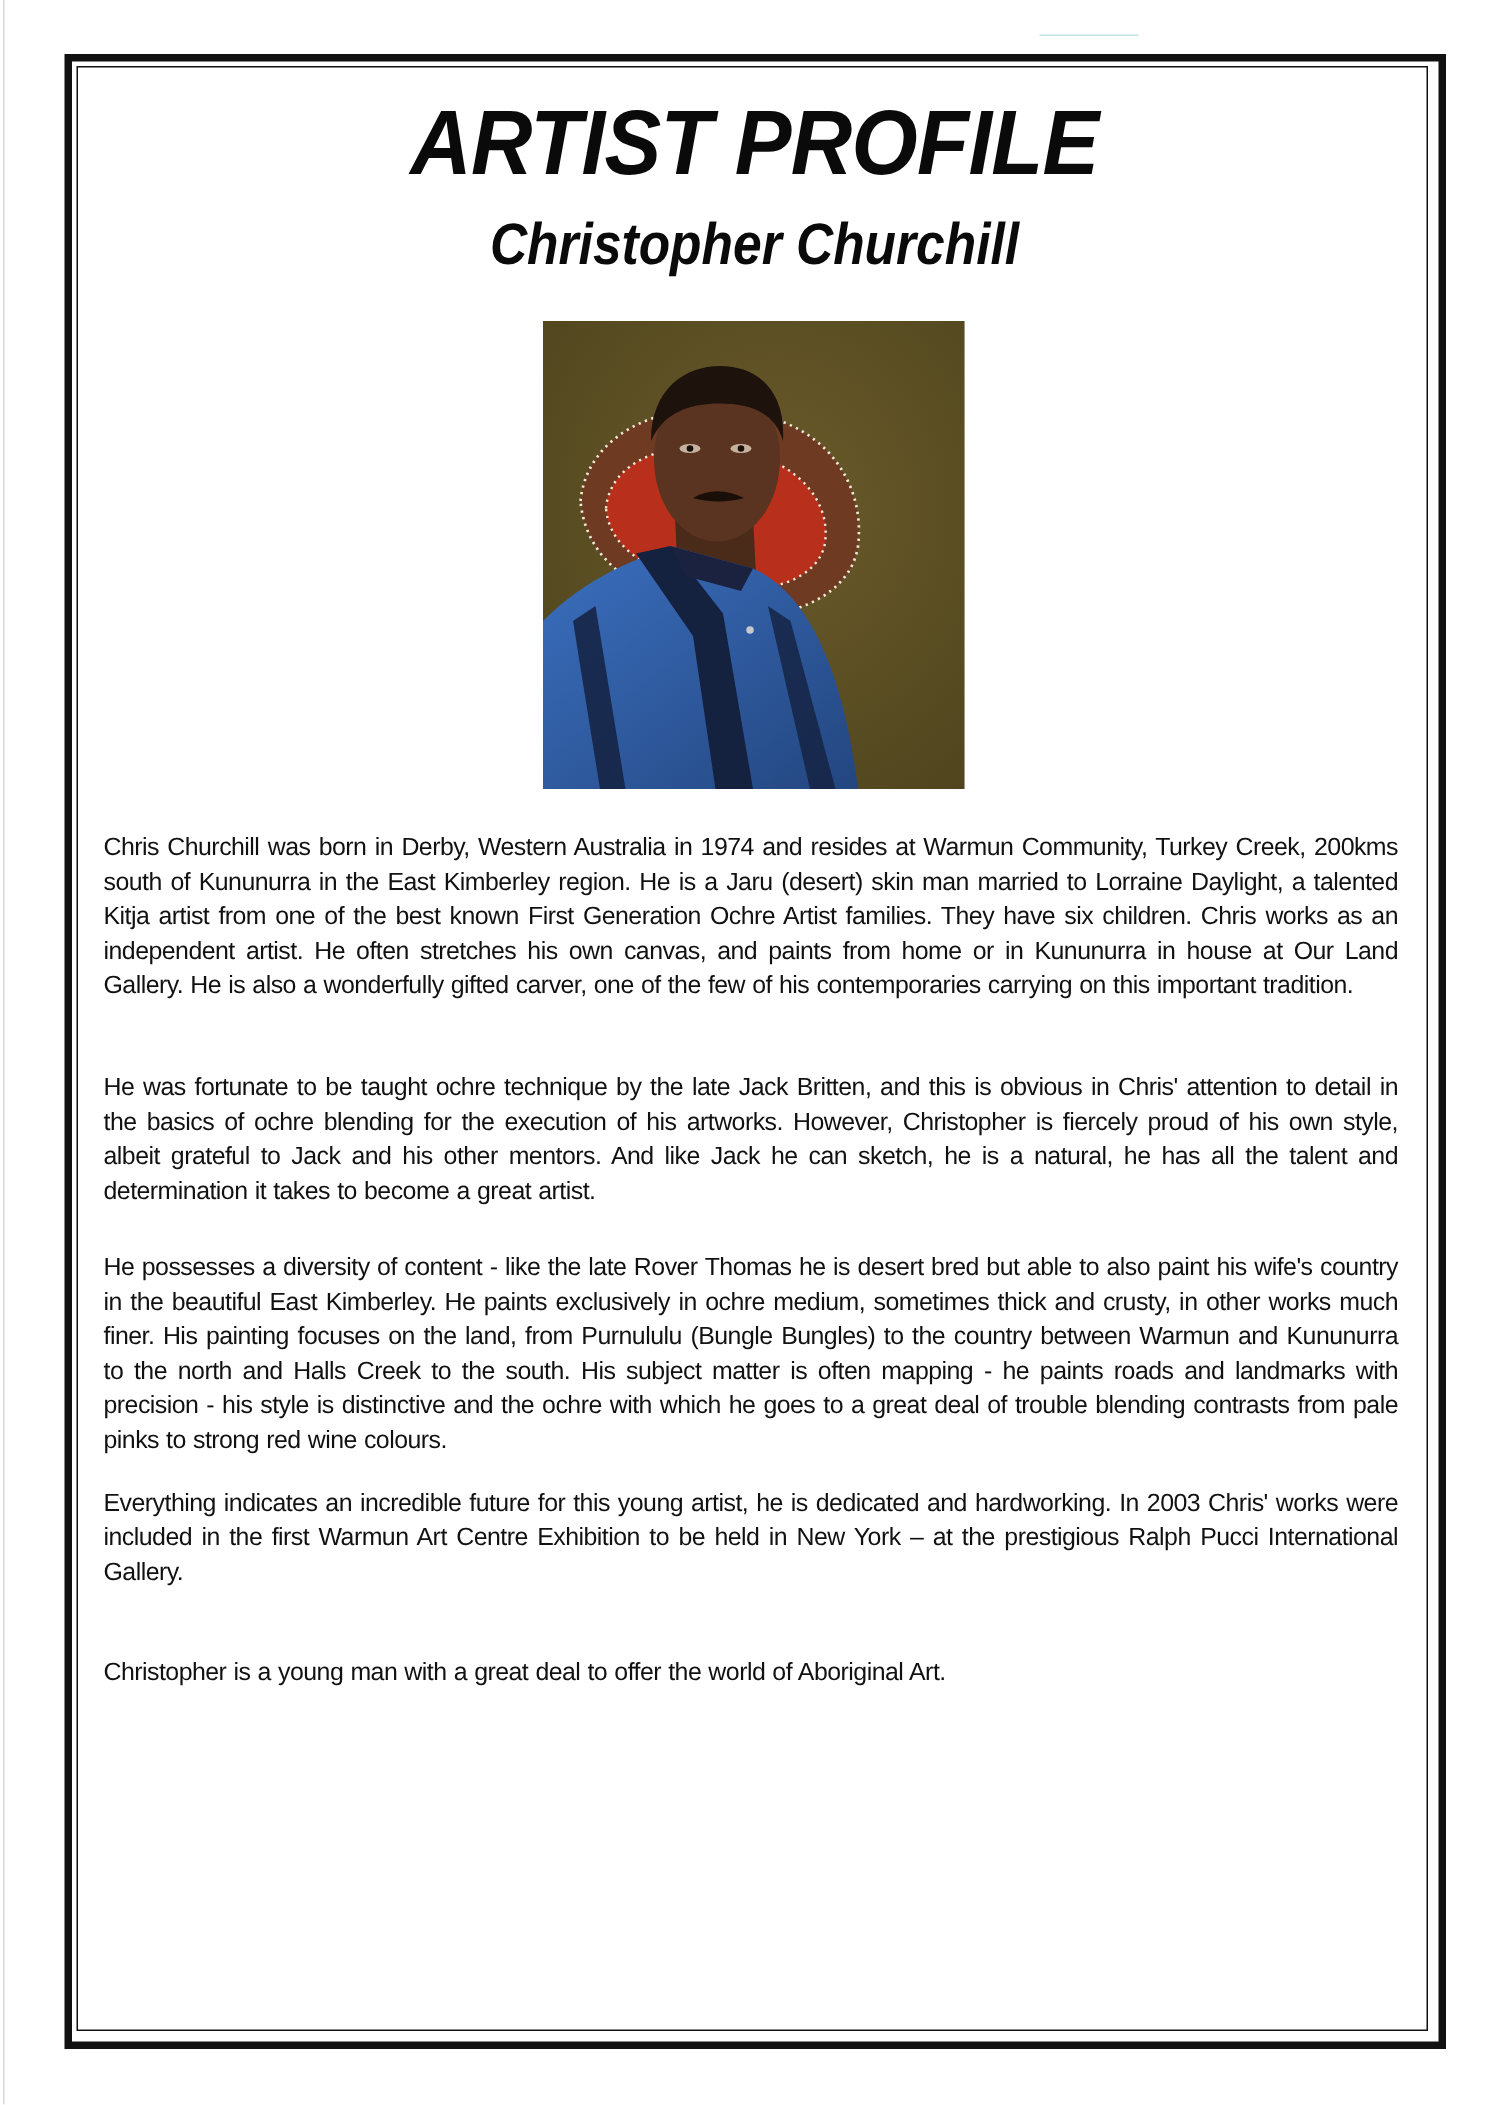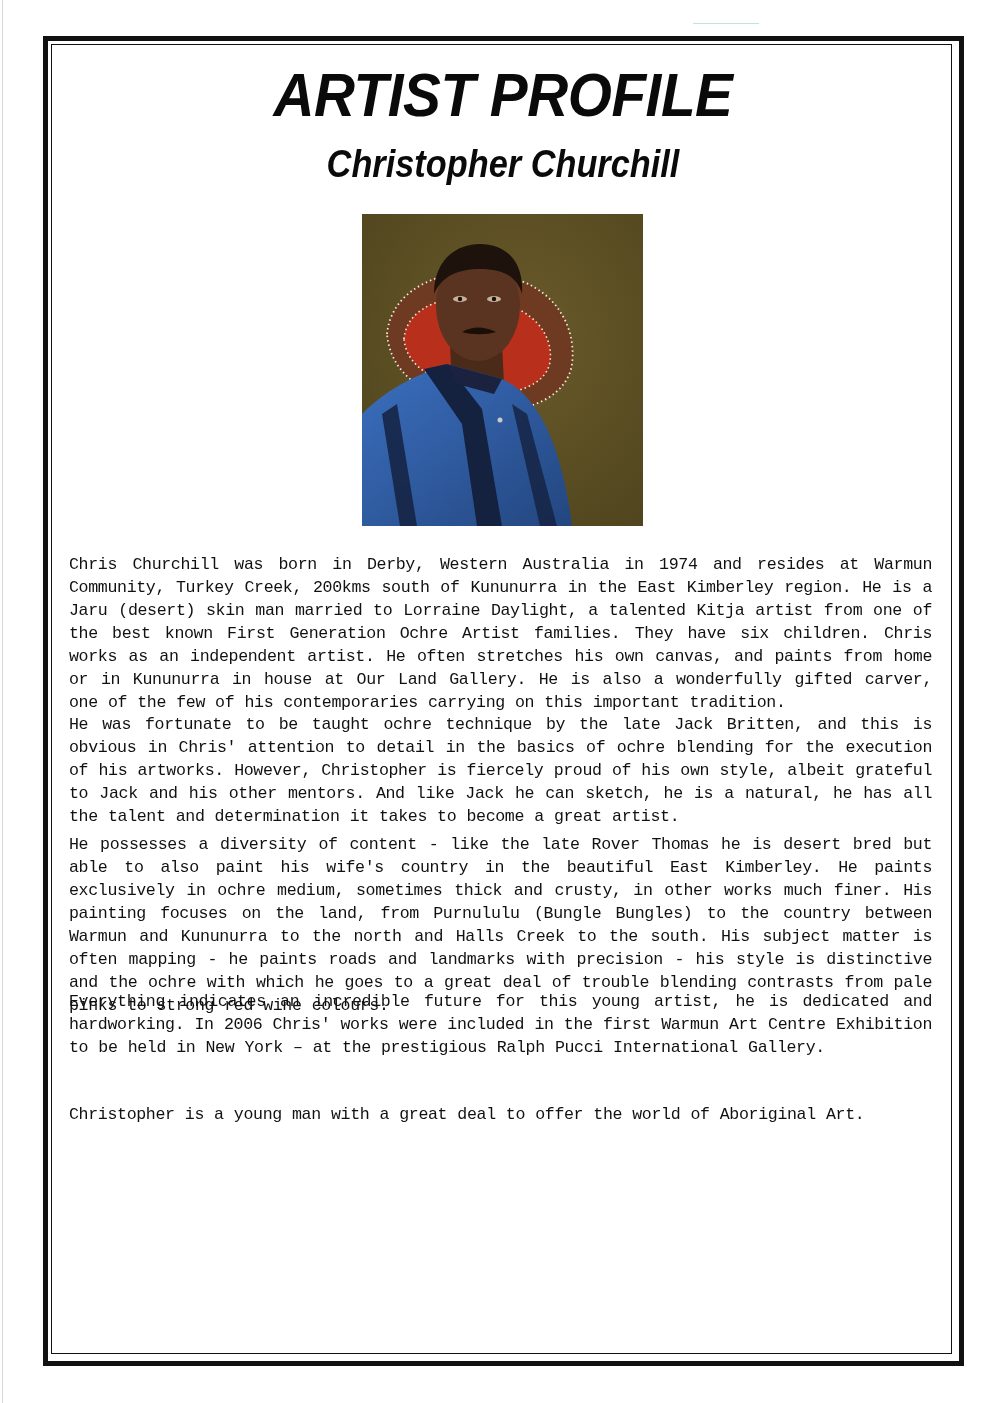--- a/index.html
+++ b/index.html
@@ -5,21 +5,21 @@
   html, body { margin: 0; padding: 0; background: #ffffff; }
   body { width: 992px; height: 1403px; position: relative; overflow: hidden; font-family: "Liberation Sans", sans-serif; }
   .edge-line { position: absolute; left: 2px; top: 0; width: 1px; height: 1403px; background: #d8d8d8; }
   .scan-mark { position: absolute; left: 693px; top: 23px; width: 66px; height: 1px; background: #bfe3e0; }
   .frame-outer { position: absolute; left: 43px; top: 36px; width: 911px; height: 1320px; border: 5px solid #111; }
   .frame-inner { position: absolute; left: 51px; top: 44px; width: 899px; height: 1308px; border: 1.5px solid #111; }
   .title { position: absolute; left: 0; width: 1006px; top: 60px; text-align: center; font-weight: bold; font-style: italic; font-size: 61px; line-height: 70px; color: #0a0a0a; letter-spacing: -0.5px; transform: scaleX(0.93); transform-origin: 503px 0; }
   .subtitle { position: absolute; left: 0; width: 1006px; top: 140px; text-align: center; font-weight: bold; font-style: italic; font-size: 39px; line-height: 48px; color: #0a0a0a; transform: scaleX(0.88); transform-origin: 503px 0; }
   .photo { position: absolute; left: 362px; top: 214px; width: 281px; height: 312px; overflow: hidden; background: #5b4f22; }
   .body-text { position: absolute; left: 69px; width: 863px; color: #111; font-size: 16.6px; line-height: 23px; }
-  .para { position: absolute; left: 0; width: 863px; margin: 0; text-align: justify; letter-spacing: -0.35px; word-spacing: 0.5px; font-family: Liberation Mono, monospace; }
+  .para { position: absolute; left: 0; width: 863px; margin: 0; text-align: justify; letter-spacing: -0.35px; word-spacing: 0.5px; }
 </style>
 </head>
 <body>
 
 <div class="edge-line"></div>
 <div class="scan-mark"></div>
 
 <div class="frame-outer"></div>
 <div class="frame-inner"></div>
 
@@ -61,15 +61,15 @@
     <path d="M150 190 L 165 200 L 195 312 L 178 312 Z" fill="#14213f" opacity="0.8"></path>
     <path d="M85 150 L 140 165 L 132 180 L 95 170 Z" fill="#1a2240"></path>
     <circle cx="138" cy="206" r="2.5" fill="#c8c8d0"></circle>
   </svg>
 </div>
 
 <div class="body-text" style="top:0;">
   <p class="para" style="top:553px;">Chris Churchill was born in Derby, Western Australia in 1974 and resides at Warmun Community, Turkey Creek, 200kms south of Kununurra in the East Kimberley region.  He is a Jaru (desert) skin man married to Lorraine Daylight, a talented Kitja artist from one of the best known First Generation Ochre Artist families.  They have six children. Chris works as an independent artist. He often stretches his own canvas, and paints from home or in Kununurra in house at Our Land Gallery.  He is also a wonderfully gifted carver, one of the few of his contemporaries carrying on this important tradition.</p>
   <p class="para" style="top:713px;">He was fortunate to be taught ochre technique by the late Jack Britten, and this is obvious in Chris' attention to detail in the basics of ochre blending for the execution of his artworks. However, Christopher is fiercely proud of his own style, albeit grateful to Jack and his other mentors. And like Jack he can sketch, he is a natural, he has all the talent and determination it takes to become a great artist.</p>
   <p class="para" style="top:833px;">He possesses a diversity of content - like the late Rover Thomas he is desert bred but able to also paint his wife's country in the beautiful East Kimberley. He paints exclusively in ochre medium, sometimes thick and crusty, in other works much finer. His painting focuses on the land, from Purnululu (Bungle Bungles) to the country between Warmun and Kununurra to the north and Halls Creek to the south. His subject matter is often mapping - he paints roads and landmarks with precision - his style is distinctive and the ochre with which he goes to a great deal of trouble blending contrasts from pale pinks to strong red wine colours.</p>
-  <p class="para" style="top:990px;">Everything indicates an incredible future for this young artist, he is dedicated and hardworking. In 2006 Chris' works were included in the first Warmun Art Centre Exhibition to be held in New York – at the prestigious Ralph Pucci International Gallery.</p>
+  <p class="para" style="top:990px;">Everything indicates an incredible future for this young artist, he is dedicated and hardworking. In 2003 Chris' works were included in the first Warmun Art Centre Exhibition to be held in New York – at the prestigious Ralph Pucci International Gallery.</p>
   <p class="para" style="top:1083px;margin-top:20px;">Christopher is a young man with a great deal to offer the world of Aboriginal Art.</p>
 </div>
 
 </body></html>

